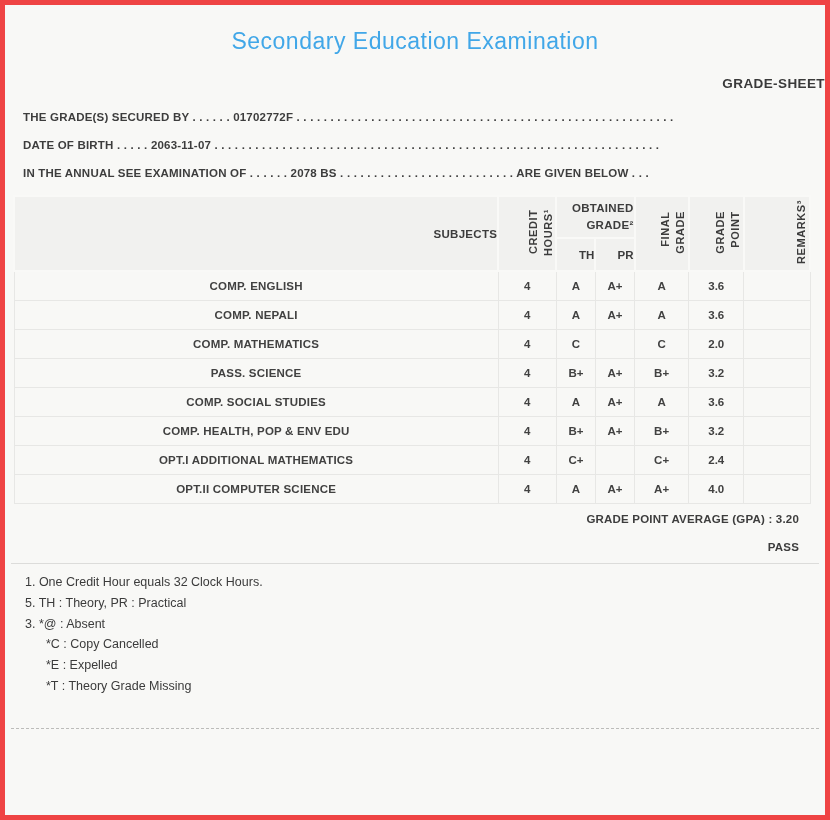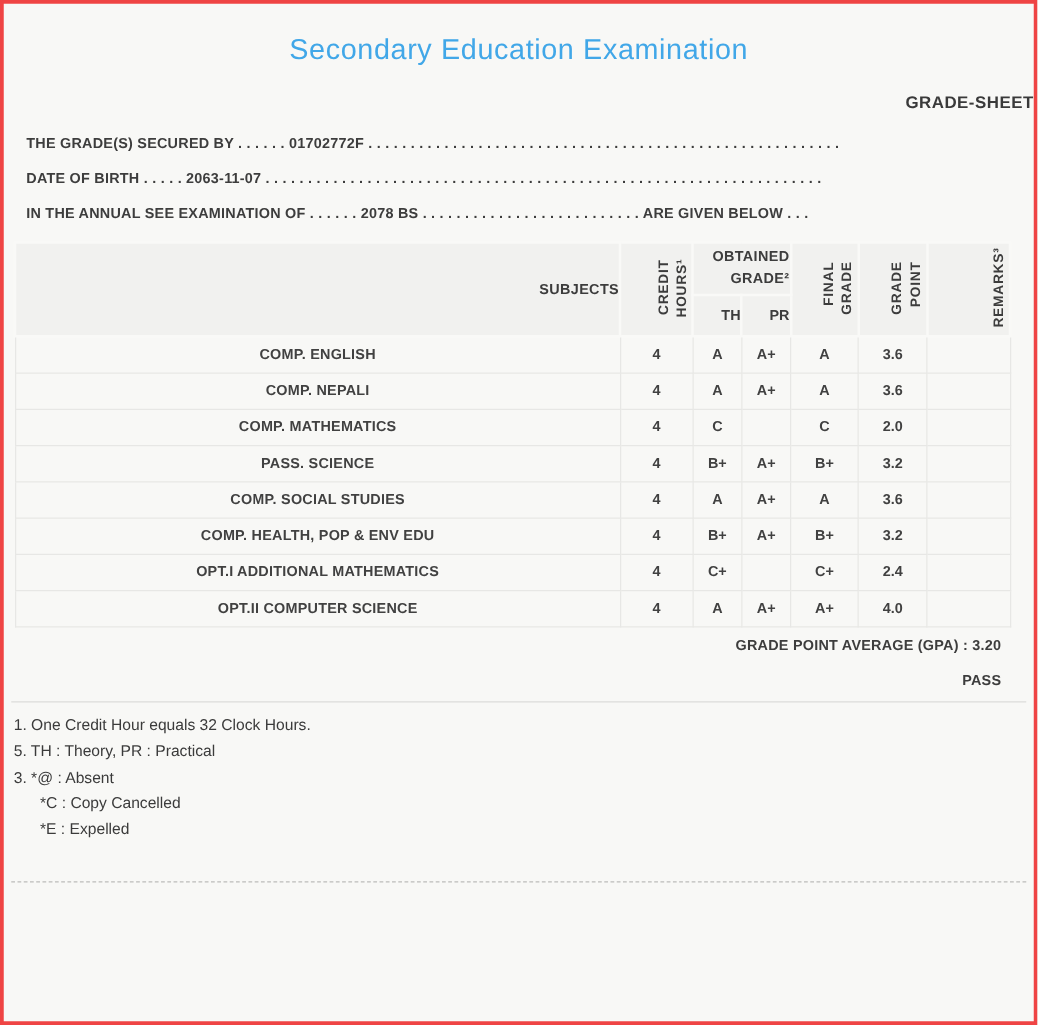--- a/index.html
+++ b/index.html
@@ -1,18 +1,18 @@
 <!DOCTYPE html>
 <html><head>
 <meta charset="utf-8">
 <style>
   html,body{margin:0;padding:0;background:#f1f1ef;}
   .page{
     width:830px;height:820px;overflow:hidden;box-sizing:border-box;
-    background:#f8f8f6;border:3px solid #ef4444;
+    background:#f8f8f6;border:5px solid #ef4444;
     font-family:"Liberation Sans", sans-serif;color:#3c3c3c;
     padding-top:24px;
   }
   .title{
     margin:0;text-align:center;font-size:23px;font-weight:400;
     color:#41a7e8;letter-spacing:.5px;line-height:24px;
   }
   .subtitle{
     margin-top:23px;text-align:right;font-size:13.5px;font-weight:700;
     letter-spacing:.4px;color:#3a3a3a;
@@ -39,21 +39,21 @@
   .vert{
     display:inline-block;writing-mode:vertical-rl;transform:rotate(180deg);
     white-space:pre-line;line-height:1.35;font-size:11px;letter-spacing:.6px;
   }
   th.og{white-space:pre-line;line-height:1.45;height:40px;letter-spacing:.3px;}
   tr.subhead th{height:31px;}
   .summary{margin-top:9px;padding-right:26px;text-align:right;
     font-size:11.5px;font-weight:700;color:#3d3d3d;letter-spacing:.2px;}
   .summary .result{margin-top:16px;}
   .divider{margin:10px 6px 0 6px;border-top:1px solid #dcdcda;}
-  .footnotes{margin-top:8px;padding-left:8px;font-size:12.5px;line-height:20.8px;color:#3b3b3b;}
+  .footnotes{margin-top:8px;padding-left:20px;font-size:12.5px;line-height:20.8px;color:#3b3b3b;}
   .fn-sub{padding-left:21px;}
   .dashed{margin:31px 6px 0 6px;border-top:1px dashed #bcbcba;}
   .note{padding:6px 10px 0 10px;font-size:12.6px;line-height:21px;color:#3b3b3b;}
   .note p{margin:1px 0 0 0;max-width:806px;}
 </style>
 </head>
 <body>
 
 <div class="page">
 
@@ -179,19 +179,20 @@
 
   <div class="divider"></div>
 
   <div class="footnotes">
     <div>1. One Credit Hour equals 32 Clock Hours.</div>
     <div>5. TH : Theory, PR : Practical</div>
     <div>3. *@ : Absent</div>
     <div class="fn-sub">
       <div>*C : Copy Cancelled</div>
       <div>*E : Expelled</div>
+      <div>*T : Theory Grade Missing</div>
     </div>
   </div>
 
   <div class="dashed"></div>
 
 
 </div>
 
 </body></html>

